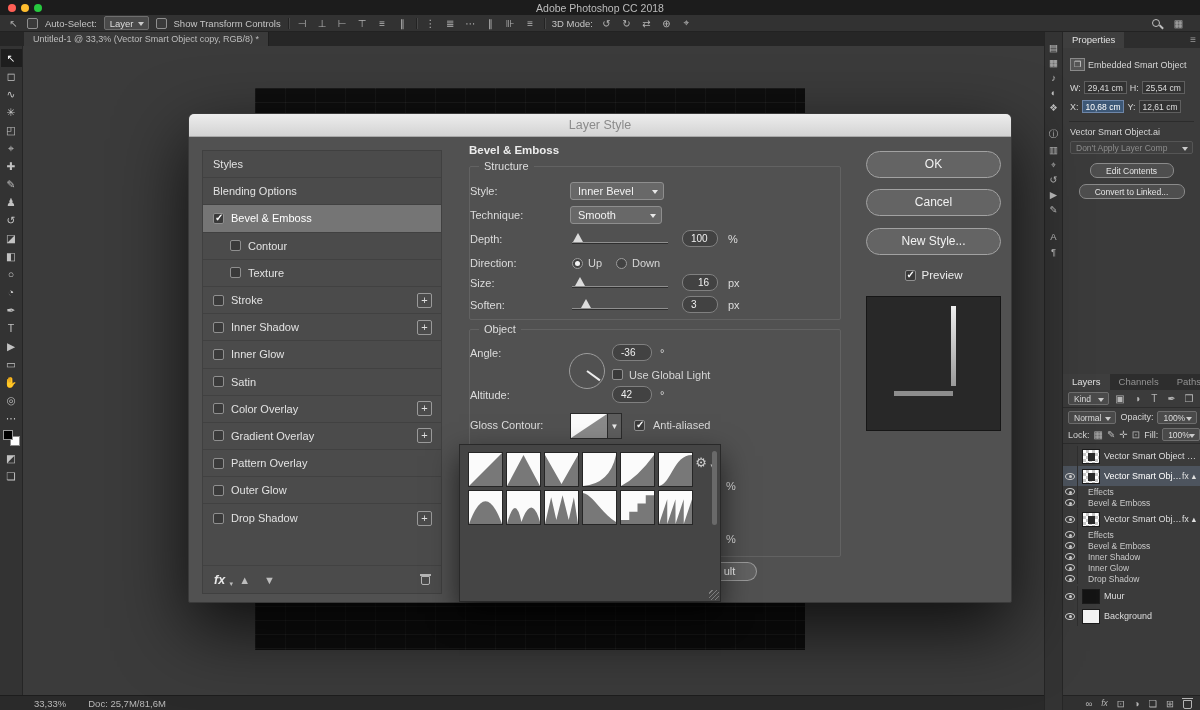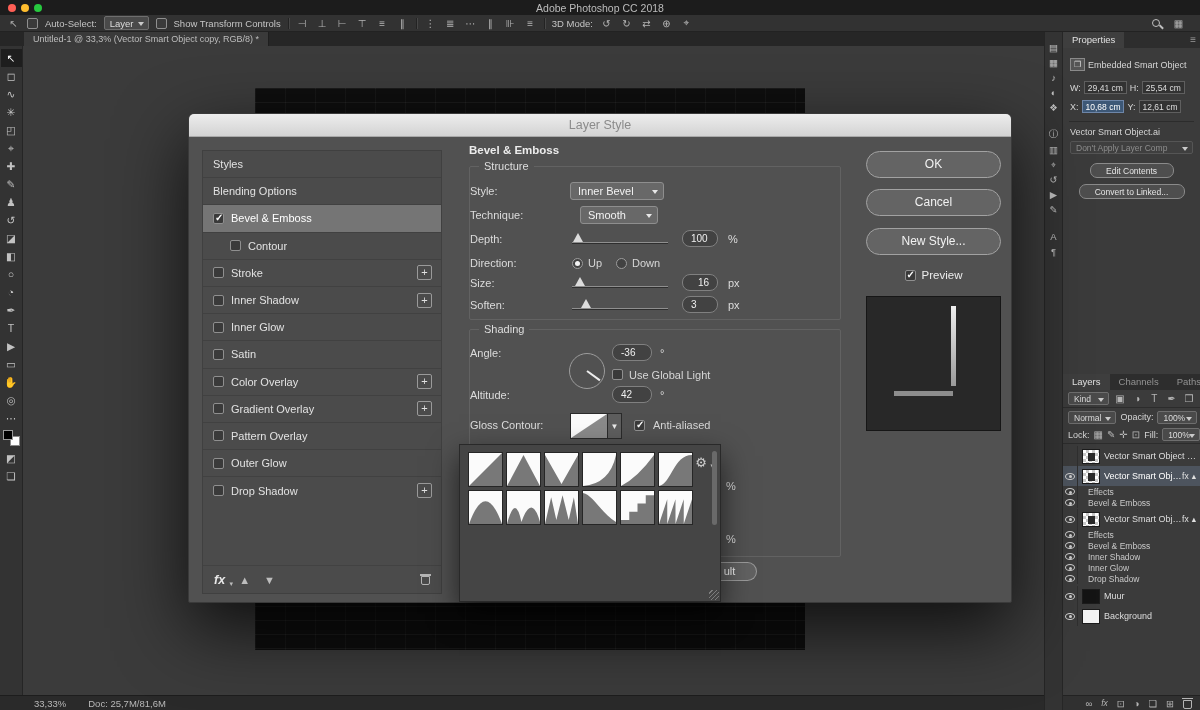--- a/index.html
+++ b/index.html
@@ -428,20 +428,24 @@
           <span>Blending Options</span>
         </div>
       <div class="si sel">
           <span class="cb checked"></span>
           <span>Bevel &amp; Emboss</span>
         </div>
       <div class="si ind">
           <span class="cb"></span>
           <span>Contour</span>
         </div>
+      <div class="si ind">
+          <span class="cb"></span>
+          <span>Texture</span>
+        </div>
       <div class="si">
           <span class="cb"></span>
           <span>Stroke</span>
           <span class="plusb">+</span>
         </div>
       <div class="si">
           <span class="cb"></span>
           <span>Inner Shadow</span>
           <span class="plusb">+</span>
         </div>
@@ -489,21 +493,21 @@
     <div class="group" style="left:280px;top:52px;width:372px;height:154px">
       <span class="glabel">Structure</span>
       <div class="grow" style="top:14px">
         <span class="flabel">Style:</span>
         <span class="sel2" style="left:100px;width:94px">
             <span>Inner Bevel</span>
           </span>
       </div>
       <div class="grow" style="top:38px">
         <span class="flabel">Technique:</span>
-        <span class="sel2" style="left:110px;width:78px">
+        <span class="sel2" style="left:100px;width:92px">
             <span>Smooth</span>
           </span>
       </div>
       <div class="grow" style="top:62px">
         <span class="flabel">Depth:</span>
         <span class="slider" style="left:102px;top:3px">
           <span class="strack"></span>
           <span class="sthumb" style="left:6%"></span>
         </span>
         <input class="nin" style="left: 212px; top: 1px;" value="100">
@@ -534,21 +538,21 @@
         <span class="slider" style="left:102px;top:3px">
           <span class="strack"></span>
           <span class="sthumb" style="left:15%"></span>
         </span>
         <input class="nin" style="left: 212px; top: 1px;" value="3">
         <span class="unit" style="left:258px">px</span>
       </div>
     </div>
 
     <div class="group" style="left:280px;top:215px;width:372px;height:228px">
-      <span class="glabel">Shading</span>
+      <span class="glabel">Object</span>
       <span class="flabel" style="top:17px">Angle:</span>
       <span class="dial" style="left:99px;top:23px">
         <span class="dialline" style="transform: rotate(36deg)"></span>
       </span>
       <input class="nin" style="left: 142px; top: 14px; width: 40px;" value="-36">
       <span class="unit" style="left:190px;top:17px">°</span>
       <span style="position:absolute;left:142px;top:39px;display:flex;gap:6px">
         <span class="cb"></span>
         <span>Use Global Light</span>
       </span>

